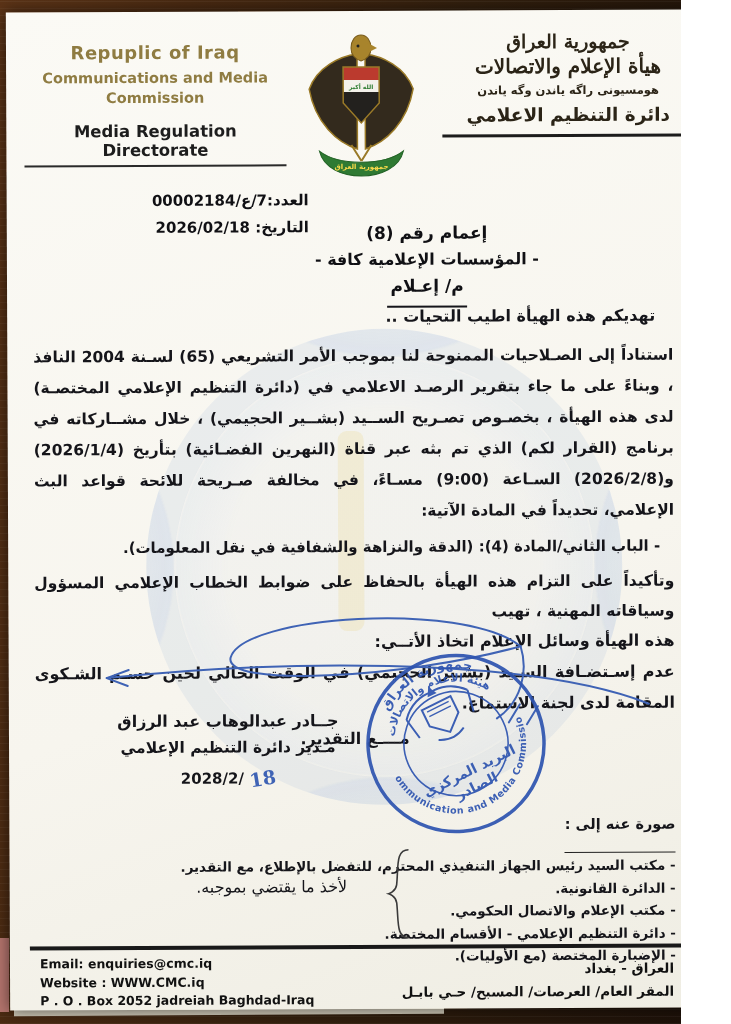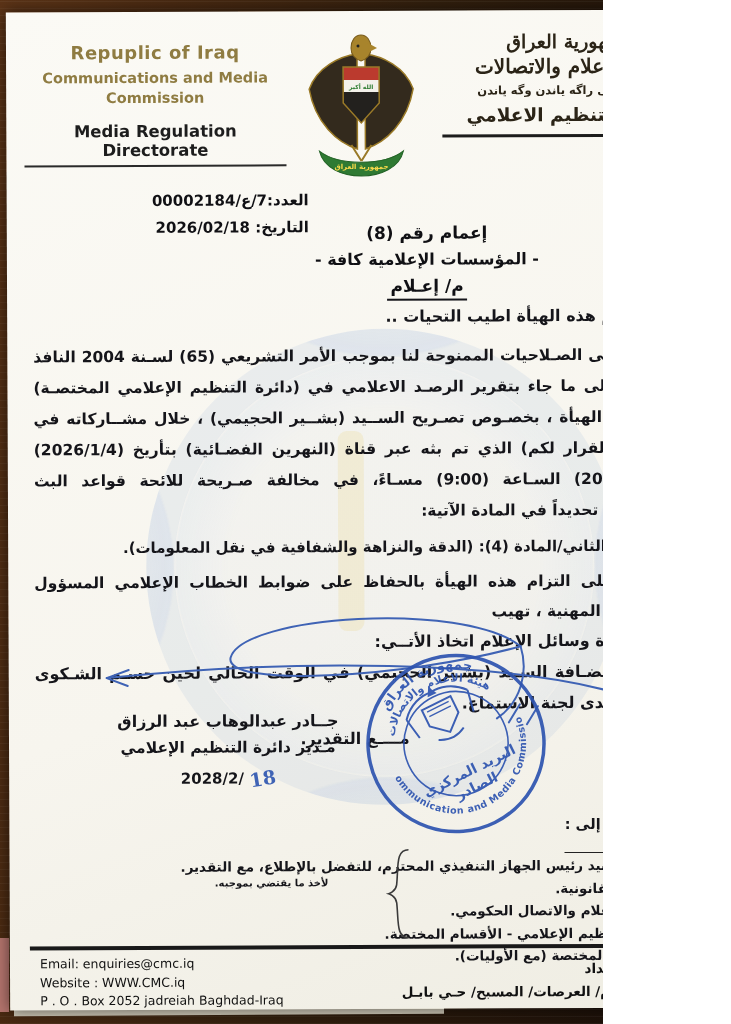--- a/index.html
+++ b/index.html
@@ -1,16 +1,16 @@
 <!DOCTYPE html>
 <html lang="ar"><head>
 <meta charset="utf-8">
 <style>
   html,body{margin:0;padding:0;}
-  .page{position:relative;width:603px;height:1024px;overflow:hidden;
+  .page{position:relative;width:681px;height:1024px;overflow:hidden;
     background:
       repeating-linear-gradient(0deg, rgba(255,255,255,0.045) 0 1px, rgba(0,0,0,0) 1px 7px),
       linear-gradient(100deg,#5c3417 0%,#4a2a12 22%,#33200e 55%,#1d1109 100%);
     font-family:"DejaVu Sans","Liberation Sans",sans-serif;}
   .under-sheet{position:absolute;left:14px;top:1005px;width:430px;height:10px;background:#cfc9b8;transform:rotate(-0.3deg);}
   .pink-strip{position:absolute;left:0;top:938px;width:9px;height:74px;background:#b5756e;}
   .paper{position:absolute;left:8px;top:11px;width:692px;height:998px;
     background:linear-gradient(160deg,#fbfaf5 0%,#f7f5ee 60%,#efede3 100%);
     transform:rotate(-0.25deg);box-shadow:0 0 16px rgba(0,0,0,.6);color:#15151a;}
   
@@ -31,21 +31,21 @@
   .hdr-ar .a3{font-size:11.5px;font-weight:bold;margin-top:5px;}
   .hdr-ar .a4{font-size:18.5px;font-weight:bold;margin-top:7px;}
   .hdr-ar .rule{margin-top:9px;border-bottom:3px solid #1c1c1c;}
   
   .ref{position:absolute;left:30px;top:176px;width:272px;direction:rtl;text-align:right;font-size:15px;font-weight:bold;line-height:27px;color:#101014;}
   
   .subject{position:absolute;left:240px;top:212px;width:360px;text-align:center;direction:rtl;color:#101014;}
   .subject .s1{font-size:17px;font-weight:bold;}
   .subject .s2{font-size:16px;font-weight:bold;margin-top:7px;}
   .subject .s3{font-size:17px;font-weight:bold;margin-top:7px;}
-  .subject .s3 span{display:inline-block;border-bottom:2px solid #15151a;padding:0 3px 3px;}
+  .subject .s3 span{display:inline-block;border-bottom:2px solid #15151a;padding:0 3px 10px;}
   
   .greeting{position:absolute;right:44px;top:296px;direction:rtl;font-size:16px;font-weight:bold;}
   .body-flow{position:absolute;left:26px;right:26px;top:330px;direction:rtl;font-weight:600;}
   .p1{font-size:15.5px;line-height:31px;text-align:justify;text-align-last:right;}
   .article{margin-top:5px;font-size:15px;line-height:30px;padding-right:14px;}
   .p2a{margin-top:5px;font-size:15.5px;line-height:30px;text-align:justify;text-align-last:right;}
   .p2b{font-size:16px;font-weight:bold;line-height:30px;}
   .directive{font-size:16px;font-weight:bold;line-height:31px;text-align:justify;text-align-last:right;}
   .closing{margin-top:10px;text-align:center;font-size:16px;font-weight:bold;}
   
@@ -55,24 +55,24 @@
   .sig-title{font-size:15.5px;font-weight:bold;margin-top:8px;}
   .sig-date{font-size:15px;font-weight:bold;margin-top:9px;direction:ltr;}
   .sig-day{color:#3f63b5;font-size:19px;display:inline-block;transform:rotate(-9deg) translateY(2px);font-family:"DejaVu Serif","Liberation Serif",serif;}
   .stamp{position:absolute;left:352px;top:638px;width:190px;height:190px;transform:rotate(-13deg);opacity:.93;}
   
   .cc{position:absolute;left:26px;right:26px;top:806px;direction:rtl;text-align:right;color:#15151a;}
   .cc-heading{font-size:14.5px;font-weight:bold;}
   .cc-heading span{display:inline-block;border-bottom:1.5px solid #222;padding-bottom:20px;}
   .cc-item{font-size:13.5px;font-weight:600;line-height:20.5px;margin-top:2px;}
   .brace{position:absolute;left:372px;top:836px;width:30px;height:94px;}
-  .cc-note{position:absolute;left:158px;top:866px;width:208px;text-align:center;direction:rtl;font-size:10px;font-weight:bold;}
+  .cc-note{position:absolute;left:158px;top:866px;width:208px;text-align:center;direction:rtl;font-size:16px;font-weight:normal;}
   
   .footer-line{position:absolute;left:20px;right:16px;top:934px;height:3.5px;background:#191919;}
-  .footer-left{position:absolute;left:30px;top:943px;font-size:12.5px;font-weight:normal;line-height:18.5px;color:#111;}
+  .footer-left{position:absolute;left:30px;top:943px;font-size:12.5px;font-weight:bold;line-height:18.5px;color:#111;}
   .footer-right{position:absolute;right:28px;top:947px;text-align:right;direction:rtl;font-size:13.5px;font-weight:bold;line-height:23px;color:#111;}
   svg text{font-family:"DejaVu Sans","Liberation Sans",sans-serif;}
 </style>
 </head>
 <body>
 
 <div class="page">
   <div class="pink-strip"></div>
   <div class="under-sheet"></div>
 

